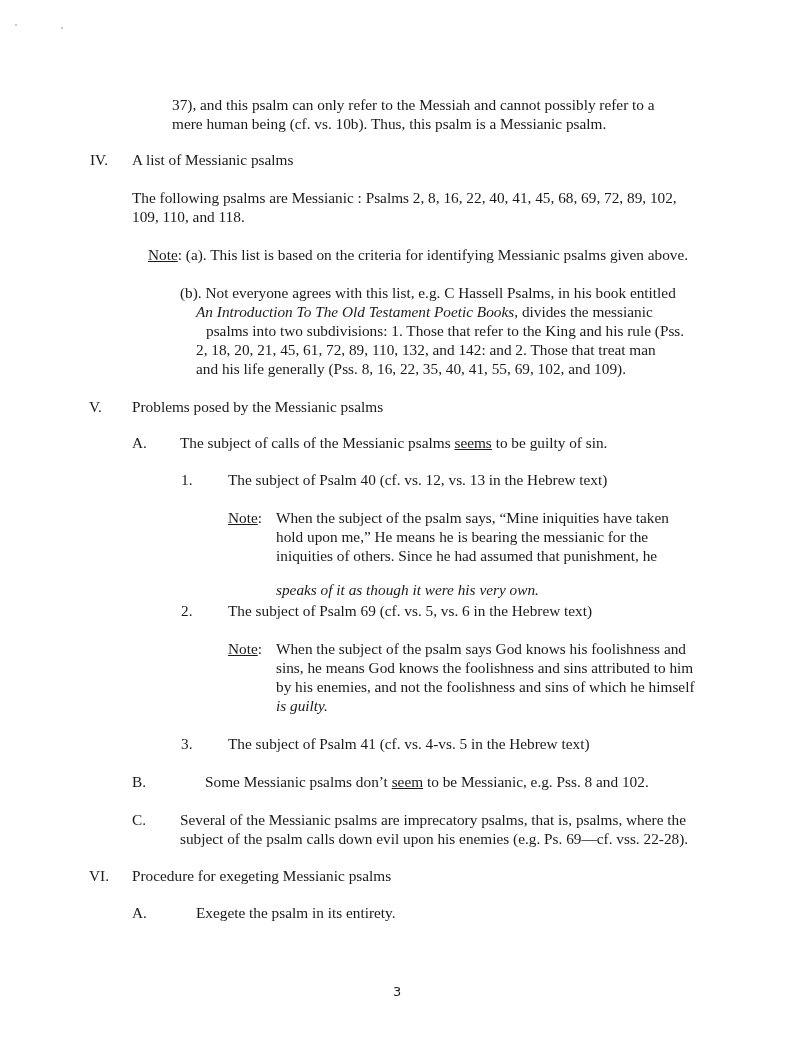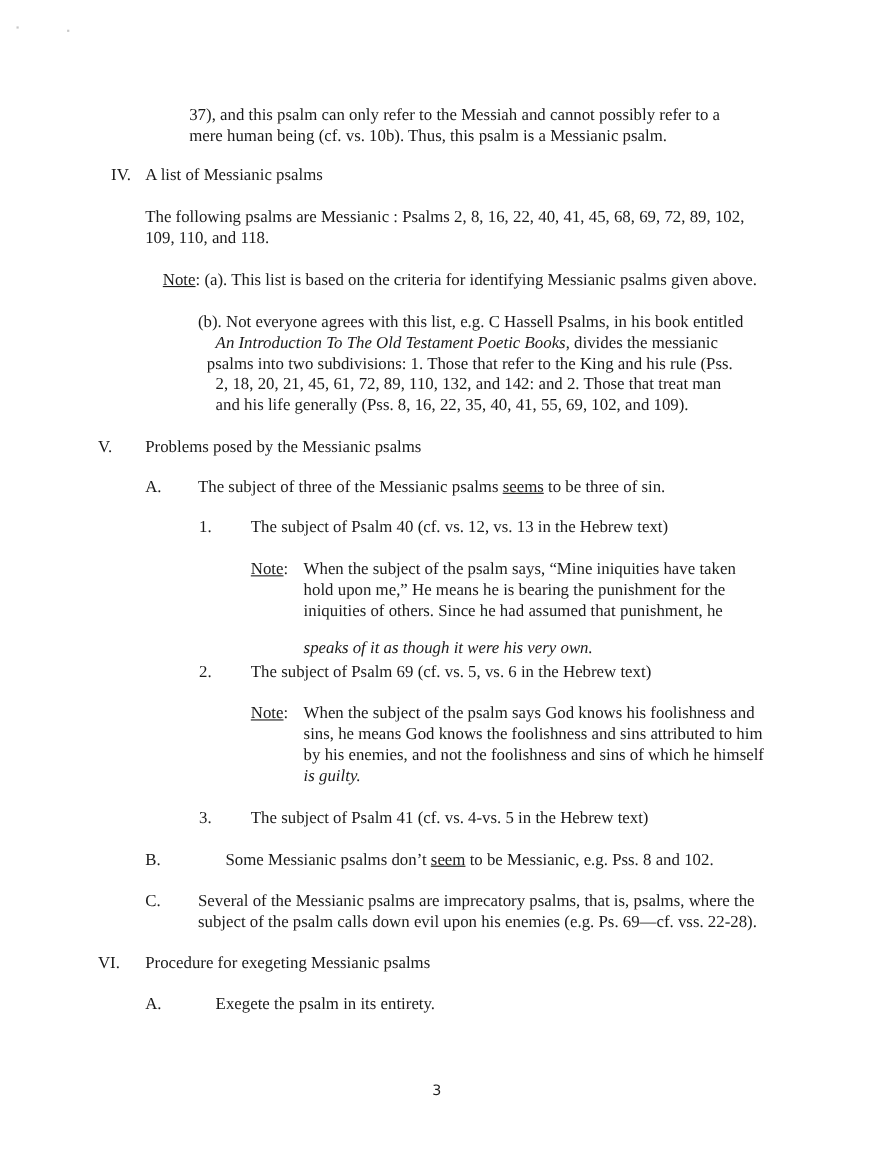--- a/index.html
+++ b/index.html
@@ -15,51 +15,51 @@
 </style>
 </head>
 <body>
 
 <div class="speck" style="left:15px;top:24px;"></div>
 <div class="speck" style="left:61px;top:27px;"></div>
 
 <div class="abs" style="left:172px;top:95px;">37), and this psalm can only refer to the Messiah and cannot possibly refer to a</div>
 <div class="abs" style="left:172px;top:114px;">mere human being (cf. vs. 10b).  Thus, this psalm is a Messianic psalm.</div>
 
-<div class="abs" style="left:101px;top:150px;">IV.</div>
+<div class="abs" style="left:90px;top:150px;">IV.</div>
 <div class="abs" style="left:132px;top:150px;">A list of Messianic psalms</div>
 
 <div class="abs" style="left:132px;top:188px;">The following psalms are Messianic :  Psalms 2, 8, 16, 22, 40, 41, 45, 68, 69, 72, 89, 102,</div>
 <div class="abs" style="left:132px;top:207px;">109, 110, and 118.</div>
 
 <div class="abs" style="left:132px;top:245px;margin-left:16px;">
   <span class="u">Note</span><span>:  (a).  This list is based on the criteria for identifying Messianic psalms given above.</span>
 </div>
 
 <div class="abs" style="left:180px;top:283px;">(b).  Not everyone agrees with this list, e.g.  C Hassell Psalms, in his book entitled</div>
 <div class="abs" style="left:196px;top:302px;">
   <span class="i">An Introduction To The Old Testament Poetic Books</span><span>, divides the messianic</span>
 </div>
-<div class="abs" style="left:188px;top:321px;">psalms into two subdivisions: 1.  Those that refer to the King and his rule (Pss.</div>
+<div class="abs" style="left:206px;top:321px;">psalms into two subdivisions: 1.  Those that refer to the King and his rule (Pss.</div>
 <div class="abs" style="left:196px;top:340px;">2, 18, 20, 21, 45, 61, 72, 89, 110, 132, and 142: and 2.  Those that treat man</div>
 <div class="abs" style="left:196px;top:359px;">and his life generally (Pss. 8, 16, 22, 35, 40, 41, 55, 69, 102, and 109).</div>
 
 <div class="abs" style="left:89px;top:397px;">V.</div>
 <div class="abs" style="left:132px;top:397px;">Problems posed by the Messianic psalms</div>
 
 <div class="abs" style="left:132px;top:433px;">A.</div>
 <div class="abs" style="left:180px;top:433px;">
-  <span>The subject of three of the Messianic psalms </span><span class="u">seems</span><span> to be three of sin.</span>
+  <span>The subject of calls of the Messianic psalms </span><span class="u">seems</span><span> to be guilty of sin.</span>
 </div>
 
 <div class="abs" style="left:181px;top:470px;">1.</div>
 <div class="abs" style="left:228px;top:470px;">The subject of Psalm 40 (cf. vs. 12, vs. 13 in the Hebrew text)</div>
 <div class="abs" style="left:228px;top:508px;"><span class="u">Note</span>:</div>
 <div class="abs" style="left:276px;top:508px;">When the subject of the psalm says, “Mine iniquities have taken</div>
-<div class="abs" style="left:276px;top:527px;">hold upon me,” He means he is bearing the punishment for the</div>
+<div class="abs" style="left:276px;top:527px;">hold upon me,” He means he is bearing the messianic for the</div>
 <div class="abs" style="left:276px;top:546px;">iniquities of others.  Since he had assumed that punishment, he</div>
 <div class="abs" style="left:276px;top:580px;font-style:italic;">speaks of it as though it were his very own.</div>
 
 <div class="abs" style="left:181px;top:601px;">2.</div>
 <div class="abs" style="left:228px;top:601px;">The subject of Psalm 69 (cf. vs. 5, vs. 6 in the Hebrew text)</div>
 <div class="abs" style="left:228px;top:639px;"><span class="u">Note</span>:</div>
 <div class="abs" style="left:276px;top:639px;">When the subject of the psalm says God knows his foolishness and</div>
 <div class="abs" style="left:276px;top:658px;">sins, he means God knows the foolishness and sins attributed to him</div>
 <div class="abs" style="left:276px;top:677px;">by his enemies, and not the foolishness and sins of which he himself</div>
 <div class="abs" style="left:276px;top:696px;font-style:italic;">is guilty.</div>

